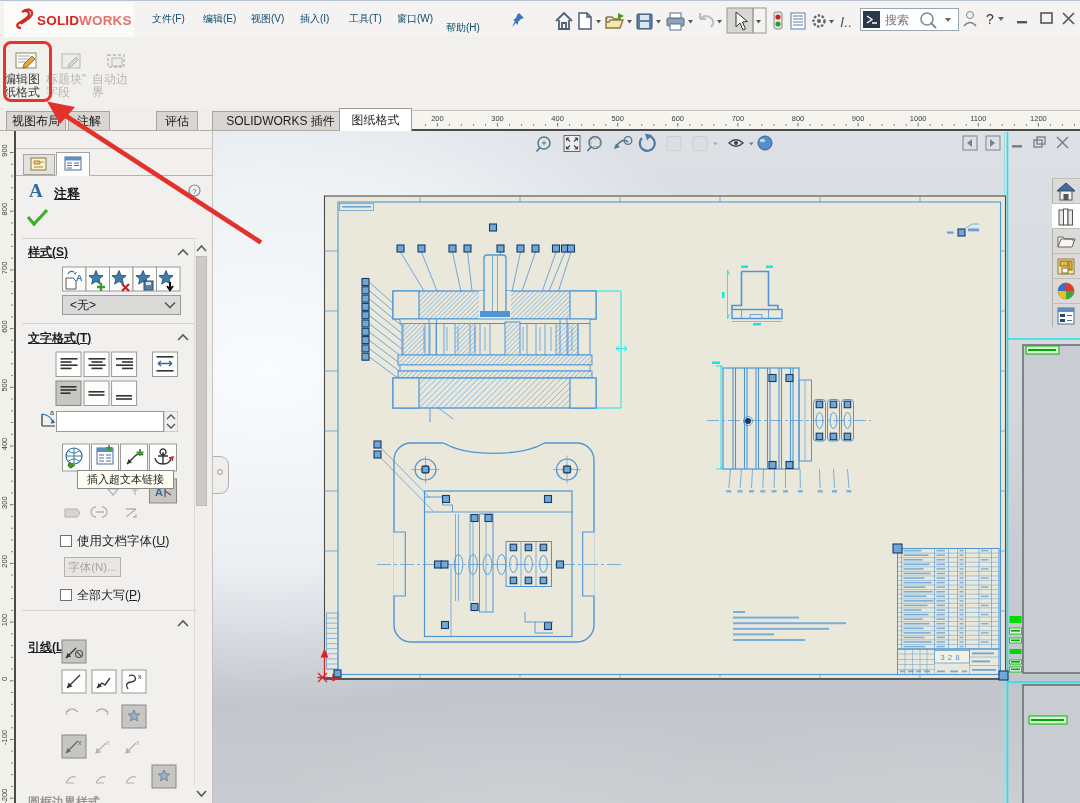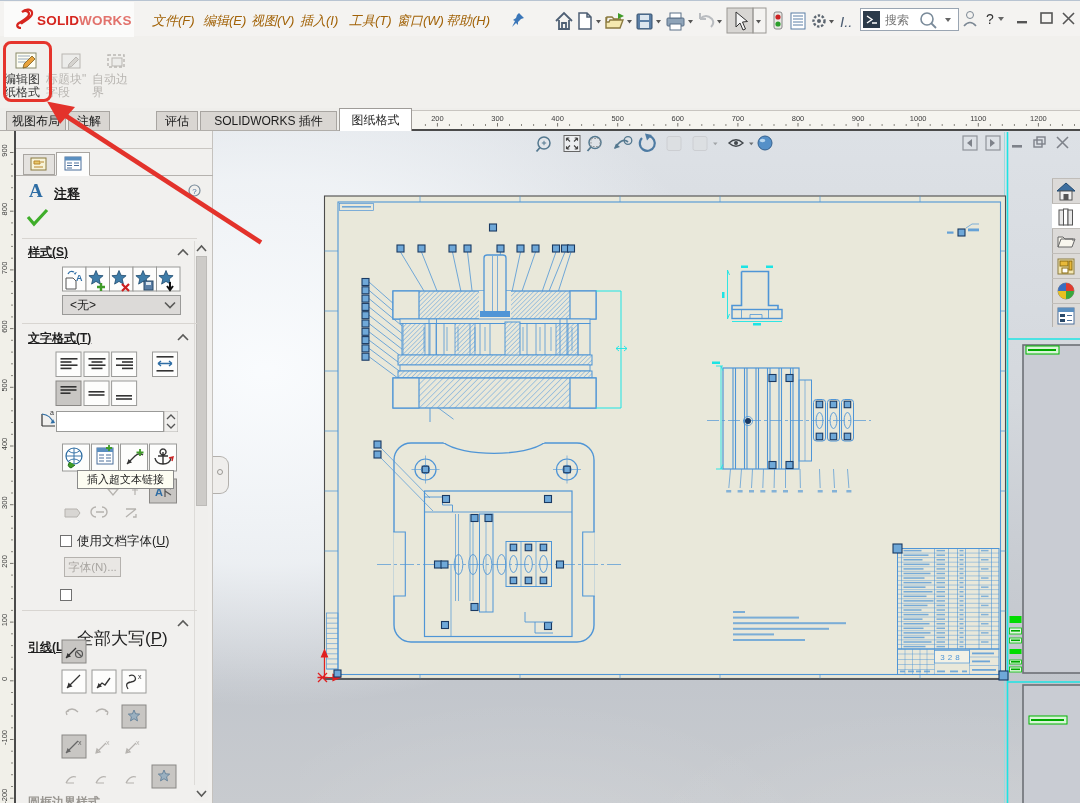--- a/index.html
+++ b/index.html
@@ -1,18 +1,18 @@
 <!DOCTYPE html>
 <html><head><meta charset="utf-8">
 <style>
 *{margin:0;padding:0;box-sizing:border-box;font-family:"Liberation Sans",sans-serif;}
 html,body{width:1080px;height:803px;overflow:hidden;background:#f1f0ed;}
 .abs{position:absolute;}
 body{position:relative;}
-.menu{font-size:13px;color:#a16207;font-style:italic;}
+.menu{font-size:10px;color:#0c4a6e;}
 .tb{position:absolute;top:0;left:0;width:1080px;height:36px;background:#f4f3f1;border-top:1px solid #b8c4d2;}
 .ribbon{position:absolute;top:36px;left:0;width:1080px;height:71px;background:#f1f0ed;}
 .tabrow{position:absolute;top:107px;left:0;width:1080px;height:23px;background:#efeeeb;}
 .tab{position:absolute;top:3px;height:20px;background:#d9d6d2;border:1px solid #a8a5a1;border-bottom:none;font-size:12px;color:#1c1c1c;text-align:center;line-height:19px;}
 .tab.act{background:#ffffff;top:0;height:23px;border-color:#9f9c98;z-index:3;line-height:23px;}
 .btnlbl{font-size:12px;color:#3a3a3a;text-align:left;line-height:13px;}
 .btnlbl.dis{color:#b9b6b2;}
 .panel{position:absolute;top:130px;left:16px;width:197px;height:673px;background:#f1f0ee;border-right:1px solid #c5c2be;}
 .sect{font-weight:bold;font-size:12px;color:#1f1f1f;text-decoration:underline;}
 .chev{stroke:#5a5a58;stroke-width:1.6;fill:none;}
@@ -23,21 +23,21 @@
       <path d="M8 21 C4 21 3 18 6 16 C10 13 16 11 16 7 C16 4 12 3 9 5 M9 5 C13 1 20 2 19 7 C18 12 10 14 8 17" stroke="#d6261f" stroke-width="2.2" fill="none"></path>
       <text x="24" y="18" font-size="13.5" font-weight="bold" fill="#d6261f" letter-spacing="0.2">SOLID</text>
       <text x="66" y="18" font-size="13.5" font-weight="bold" fill="#e2736d" letter-spacing="0.2">WORKS</text>
     </svg>
     <div class="abs menu" style="left:152px;top:11px;">文件(F)</div>
     <div class="abs menu" style="left:203px;top:11px;">编辑(E)</div>
     <div class="abs menu" style="left:251px;top:11px;">视图(V)</div>
     <div class="abs menu" style="left:300px;top:11px;">插入(I)</div>
     <div class="abs menu" style="left:349px;top:11px;">工具(T)</div>
     <div class="abs menu" style="left:397px;top:11px;">窗口(W)</div>
-    <div class="abs menu" style="left:446px;top:11px;">帮助(H)</div>
+    <div class="abs menu" style="left:446px;top:20px;">帮助(H)</div>
     <svg class="abs" style="left:510px;top:10px" width="16" height="16" viewBox="0 0 16 16">
       <path d="M9 2 L14 7 L11 8 L8 11 L8 14 L6 12 L2 16 L5 10 L3 9 L6 7 L7 4 Z" fill="#3a76b8"></path>
     </svg>
     <svg class="abs" style="left:548px;top:6px" width="532px" height="28" viewBox="0 0 532 28">
       <path d="M8 14 L16 6 L24 14 M11 13 V22 H21 V13 M14 22 V16 H18 V22" stroke="#4e5f74" stroke-width="1.8" fill="none"></path>
       <path d="M31 6 h8 l4 4 v12 h-12 Z M39 6 v4 h4" stroke="#4e5f74" stroke-width="1.5" fill="#fff"></path>
       <path d="M48 13 l5 0 l-2.5 3.5 Z" fill="#555"></path>
       <path d="M58 10 v11 h14 l3 -8 h-13 l-1 2 h-3 l1 -5 h5 l2 2 h7" stroke="#8a7a40" stroke-width="1.4" fill="#f5e9b0"></path>
       <path d="M70 6 l6 3 -6 3" fill="#3f9b28"></path>
       <path d="M79 13 l5 0 l-2.5 3.5 Z" fill="#555"></path>
@@ -102,21 +102,21 @@
         <rect x="7" y="7" width="10" height="8" fill="#ececea" stroke="#b9b6b2"></rect>
       </svg>
       <div class="abs btnlbl dis" style="left:92px;top:36px;width:48px;">自动边<br>界</div>
       <div class="abs" style="left:3px;top:4px;width:49px;height:61px;border:3.5px solid #e5342c;border-radius:8px;"></div>
     </div>
     <div class="tabrow">
       <div class="tab" style="left:6px;width:60px;">视图布局</div>
       <div class="tab" style="left:68px;width:42px;">注解</div>
       <div class="tab" style="left:112px;width:42px;margin-top:47px;">草图</div>
       <div class="tab" style="left:156px;width:42px;">评估</div>
-      <div class="tab" style="left:200px;width:137px;">SOLIDWORKS 插件</div>
+      <div class="tab" style="left:212px;width:137px;">SOLIDWORKS 插件</div>
       <div class="tab act" style="left:339px;width:73px;">图纸格式</div>
       <div class="abs" style="left:412px;top:2px;width:668px;height:19px;background:#f5f4ef;border-top:1px solid #c8c5c0;"></div>
       <svg class="abs" style="left:412px;top:2px" width="668" height="19" viewBox="0 0 668 19">
         <rect x="12.9" y="14" width="1" height="2" fill="#8a8880"></rect>
         <text x="25.4" y="11" font-size="7.5" fill="#3c3c3c" text-anchor="middle">200</text>
         <rect x="24.9" y="13" width="1" height="3.5" fill="#77756f"></rect>
         <rect x="36.9" y="14" width="1" height="2" fill="#8a8880"></rect>
         <rect x="48.9" y="14" width="1" height="2" fill="#8a8880"></rect>
         <rect x="61.0" y="14" width="1" height="2" fill="#8a8880"></rect>
         <rect x="73.0" y="14" width="1" height="2" fill="#8a8880"></rect>
@@ -462,21 +462,21 @@
       <path d="M135 485 v9 m-3 -5 h6" stroke="#b5b2ae" stroke-width="1.2"></path>
       <path d="M65 508 h12 l3 4 -3 4 h-12 Z" fill="#d8d6d3" stroke="#b5b2ae"></path>
       <path d="M96 506 a5 5 0 1 0 0 10 m6 -10 a5 5 0 1 1 0 10 M96 511 h8" stroke="#b5b2ae" stroke-width="1.4" fill="none"></path>
       <path d="M126 508 l10 0 m-10 8 l10 -8 m-3 8 l3 0 0 -3" stroke="#b5b2ae" stroke-width="1.3" fill="none"></path>
     </svg>
     <div class="abs" style="left:77px;top:469px;width:97px;height:19px;background:#fdfdf2;border:1px solid #8a8a8a;font-size:11px;color:#222;line-height:17px;text-align:center;z-index:5;">插入超文本链接</div>
     <div class="abs" style="left:60px;top:534px;width:12px;height:12px;background:#fff;border:1px solid #707070;"></div>
     <div class="abs" style="left:77px;top:532px;font-size:12.5px;color:#222;">使用文档字体(<span style="text-decoration:underline">U</span>)</div>
     <div class="abs" style="left:64px;top:556px;width:57px;height:20px;background:#e9e7e4;border:1px solid #b5b2ae;font-size:11.5px;color:#a9a6a2;text-align:center;line-height:18px;">字体(N)...</div>
     <div class="abs" style="left:60px;top:588px;width:12px;height:12px;background:#fff;border:1px solid #707070;"></div>
-    <div class="abs" style="left:77px;top:586px;font-size:17px;color:#222;margin-top:40px;">全部大写(<span style="text-decoration:underline">P</span>)</div>
+    <div class="abs" style="left:77px;top:586px;font-size:12px;color:#222;">全部大写(<span style="text-decoration:underline">P</span>)</div>
     <div class="abs" style="left:22px;top:609px;width:175px;height:1px;background:#d8d5d1;"></div>
     <div class="abs sect" style="left:28px;top:638px;">引线(<span style="text-decoration:underline">L</span>)</div>
     <svg class="abs" style="left:177px;top:618px" width="12" height="8">
       <path class="chev" d="M1 7 L6 2 L11 7"></path>
     </svg>
     <svg class="abs" style="left:0;top:0;width:1080px;height:803px;pointer-events:none;" width="1080" height="803" viewBox="0 0 1080 803">
       <rect x="62" y="639" width="24" height="23" fill="#c8c6c3" stroke="#8a8885"></rect>
       <path d="M66 657 l10 -10" stroke="#333" stroke-width="1.3"></path>
       <path d="M66 657 l5 -1.5 -3.5 -3.5 Z" fill="#333"></path>
       <circle cx="79" cy="653" r="3.5" fill="none" stroke="#555" stroke-width="1.2"></circle>

